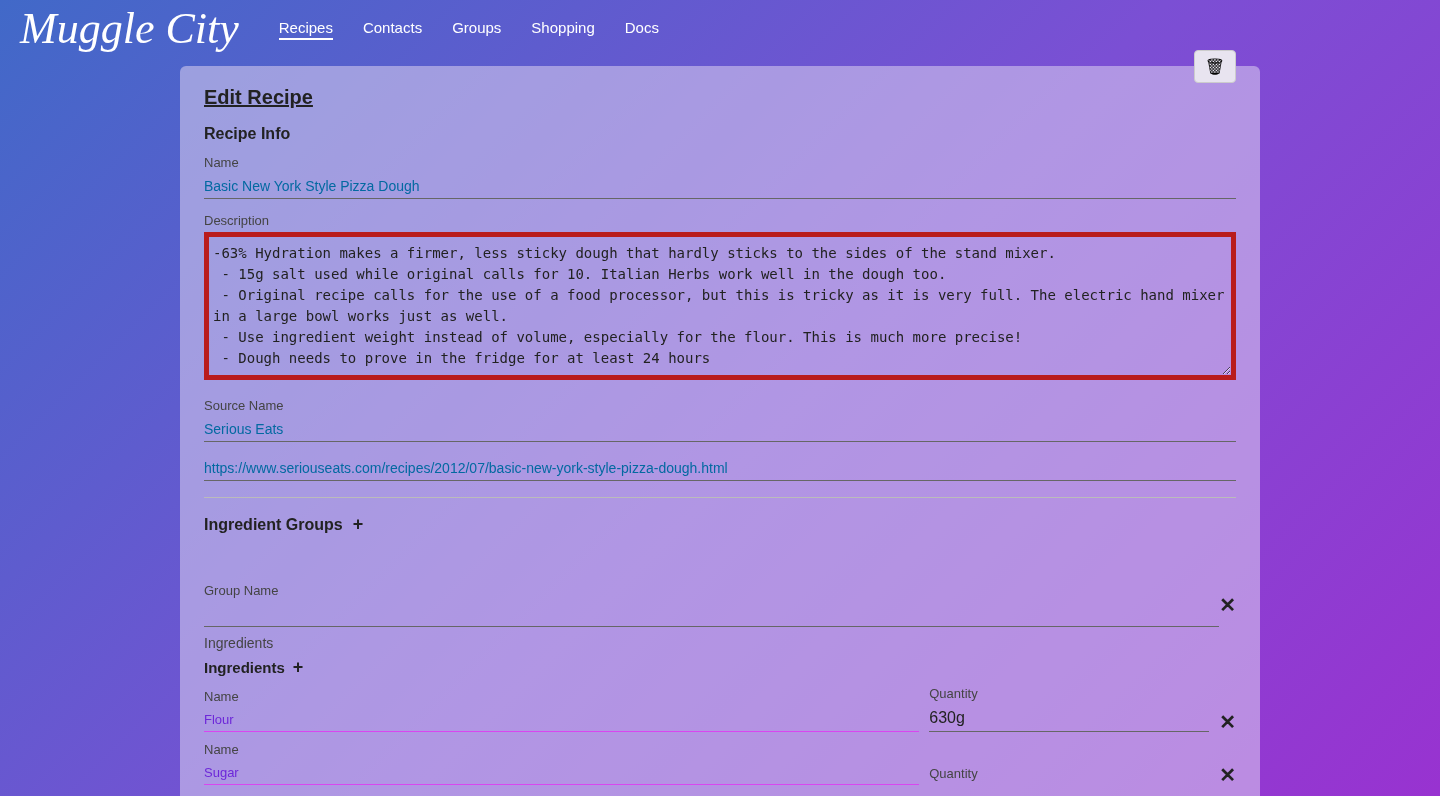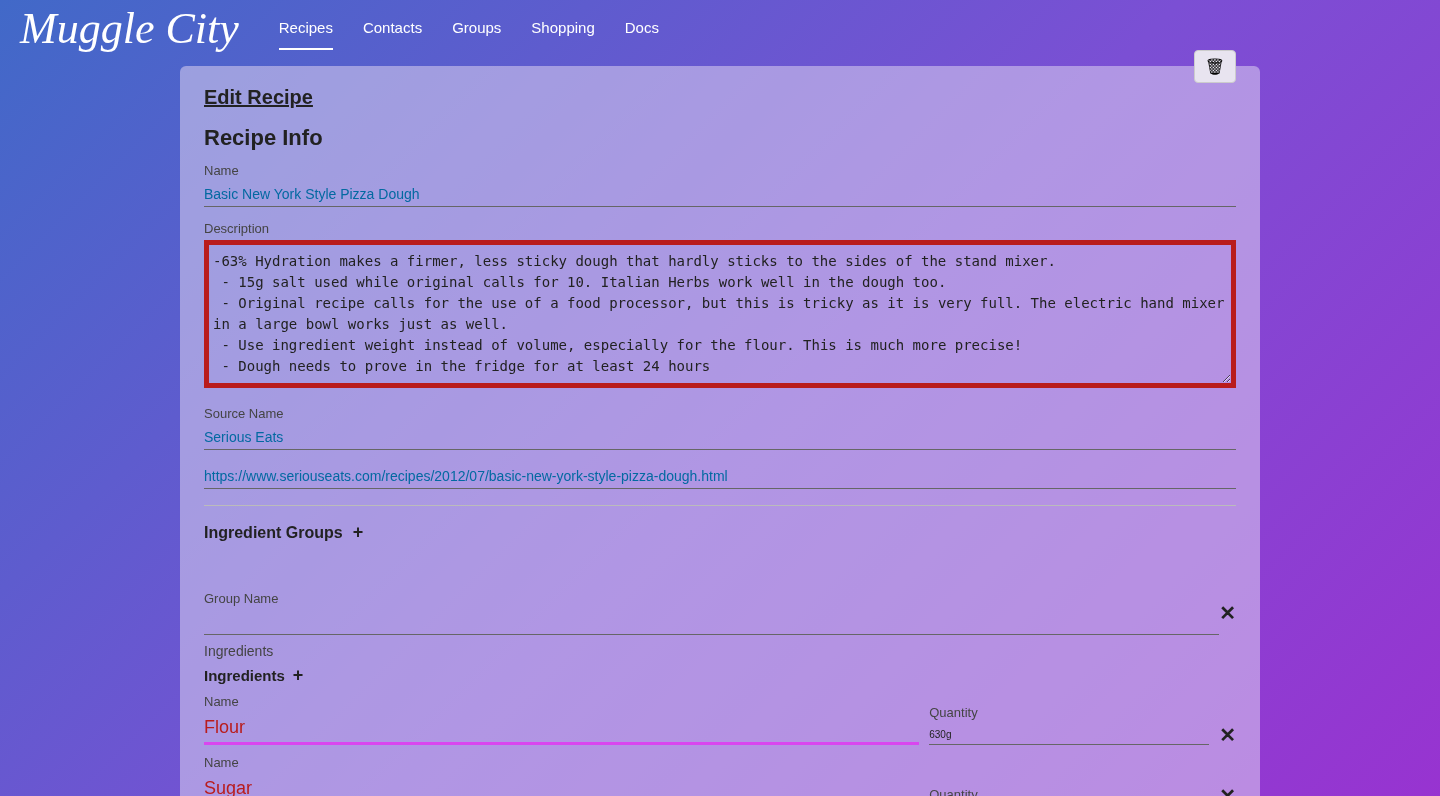--- a/index.html
+++ b/index.html
@@ -41,42 +41,42 @@
     }
 
     .nav-links li a {
       color: #ffffff;
       text-decoration: none;
       font-size: 15px;
     }
 
     .nav-links li.active a {
       border-bottom: 2px solid #ffffff;
-      padding-bottom: 12px;
+      padding-bottom: 2px;
     }
 
     
     .content-wrapper {
       margin: 10px 180px;
       background: rgba(220, 210, 240, 0.55);
       border-radius: 6px;
       padding: 20px 24px 30px 24px;
       min-height: 720px;
     }
 
     .page-title {
       font-size: 20px;
       font-weight: bold;
       color: #222;
       margin-bottom: 16px;
       text-decoration: underline;
     }
 
     .section-title {
-      font-size: 22px;
+      font-size: 16px;
       font-weight: bold;
       color: #222;
       margin-bottom: 12px;
     }
 
     .delete-btn {
       float: right;
       background: #e8e4f0;
       border: 1px solid #ccc;
       border-radius: 4px;
@@ -218,34 +218,34 @@
 
     .ingredient-label {
       font-size: 13px;
       color: #444;
       margin-bottom: 4px;
     }
 
     .ingredient-name-input {
       width: 100%;
       border: none;
-      border-bottom: 3px solid #d946ef;
-      background: transparent;
-      font-size: 18px;
+      border-bottom: 1px solid #d946ef;
+      background: transparent;
+      font-size: 13px;
       padding: 4px 0;
-      color: #b91c1c;
+      color: #6d28d9;
       outline: none;
     }
 
     .ingredient-qty-input {
       width: 100%;
       border: none;
       border-bottom: 1px solid #666;
       background: transparent;
-      font-size: 10px;
+      font-size: 16px;
       padding: 4px 0;
       color: #222;
       outline: none;
     }
   </style>
 </head>
 <body>
 
 <nav>
   <div class="brand">Muggle City</div>

